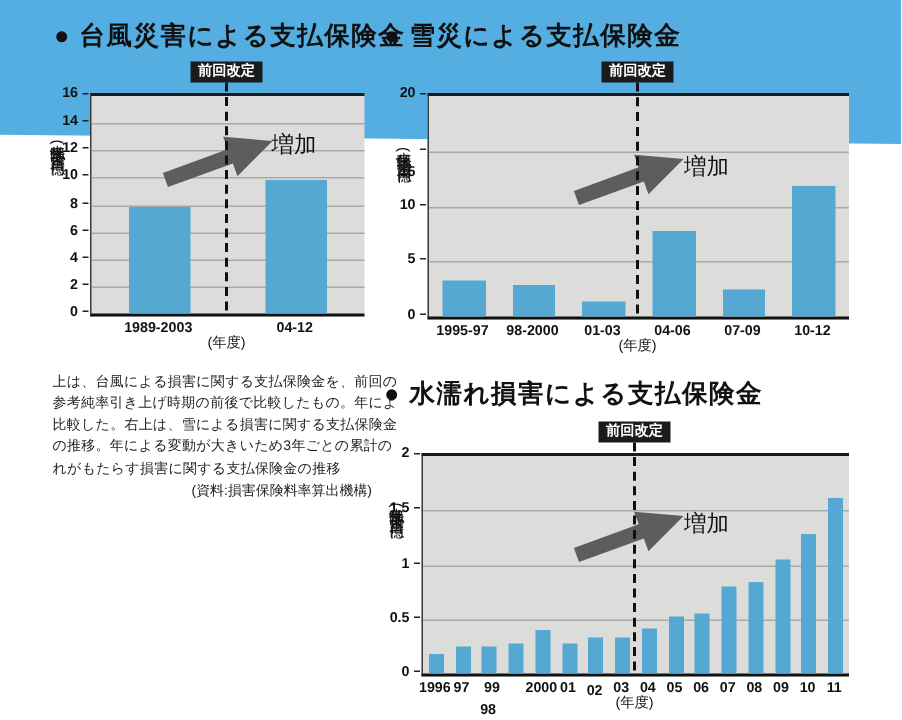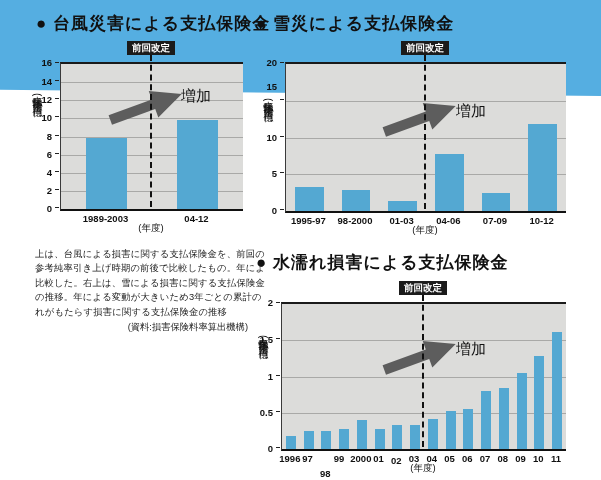--- a/index.html
+++ b/index.html
@@ -123,21 +123,21 @@
         <polygon points="4,18 50,18 50,9 80,23 50,37 50,28 4,28" fill="#5d5d5d"></polygon>
       </g>
     </svg>
     <div class="inc" style="left:456px;top:102px">増加</div>
   <div class="ytick" style="left: 277px; top: 210px;">0</div>
       <div class="ymark" style="left: 280px; top: 209px;"></div>
       <div class="ytick" style="left: 277px; top: 173.25px;">5</div>
       <div class="ymark" style="left: 280px; top: 172.25px;"></div>
       <div class="ytick" style="left: 277px; top: 136.5px;">10</div>
       <div class="ymark" style="left: 280px; top: 135.5px;"></div>
-      <div class="ytick" style="left: 277px; top: 86px;">15</div>
+      <div class="ytick" style="left: 277px; top: 115px;">15</div>
       <div class="ymark" style="left: 280px; top: 98.75px;"></div>
       <div class="ytick" style="left: 277px; top: 62px;">20</div>
       <div class="ymark" style="left: 280px; top: 62px;"></div>
       <div class="xtick" style="left: 308.333px; top: 215px;">1995-97</div>
       <div class="xtick" style="left: 355px; top: 215px;">98-2000</div>
       <div class="xtick" style="left: 401.667px; top: 215px;">01-03</div>
       <div class="xtick" style="left: 448.333px; top: 215px;">04-06</div>
       <div class="xtick" style="left: 495px; top: 215px;">07-09</div>
       <div class="xtick" style="left: 541.667px; top: 215px;">10-12</div>
       <div class="dash" style="left: 425px; top: 55px; height: 154px;"></div>
@@ -181,21 +181,21 @@
       <div class="ymark" style="left: 276px; top: 410.75px;"></div>
       <div class="ytick" style="left: 273px; top: 375.5px;">1</div>
       <div class="ymark" style="left: 276px; top: 374.5px;"></div>
       <div class="ytick" style="left: 273px; top: 339.25px;">1.5</div>
       <div class="ymark" style="left: 276px; top: 338.25px;"></div>
       <div class="ytick" style="left: 273px; top: 302px;">2</div>
       <div class="ymark" style="left: 276px; top: 302px;"></div>
       <div class="xtick" style="left: 289.875px; top: 453px;">1996</div>
       <div class="xtick" style="left: 307.625px; top: 453px;">97</div>
       <div class="xtick" style="left: 325.375px; top: 432px; margin-top: 36px;">98</div>
-      <div class="xtick" style="left: 339px; top: 453px;">99</div>
+      <div class="xtick" style="left: 328px; top: 453px;">99</div>
       <div class="xtick" style="left: 360.875px; top: 453px;">2000</div>
       <div class="xtick" style="left: 378.625px; top: 453px;">01</div>
       <div class="xtick" style="left: 396.375px; top: 455px;">02</div>
       <div class="xtick" style="left: 414.125px; top: 453px; text-align: right;">03</div>
       <div class="xtick" style="left: 431.875px; top: 453px;">04</div>
       <div class="xtick" style="left: 449.625px; top: 453px;">05</div>
       <div class="xtick" style="left: 467.375px; top: 453px;">06</div>
       <div class="xtick" style="left: 485.125px; top: 453px;">07</div>
       <div class="xtick" style="left: 502.875px; top: 453px;">08</div>
       <div class="xtick" style="left: 520.625px; top: 453px;">09</div>

